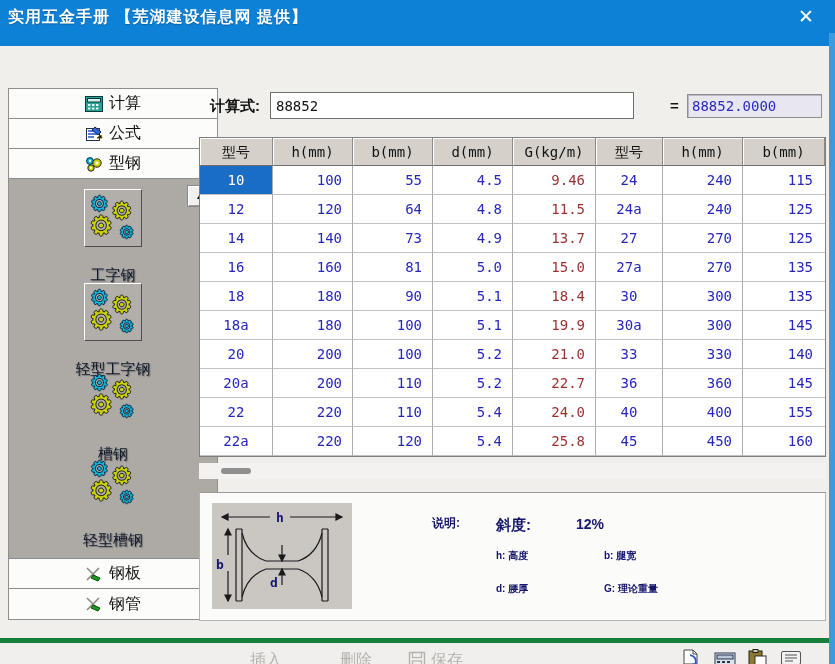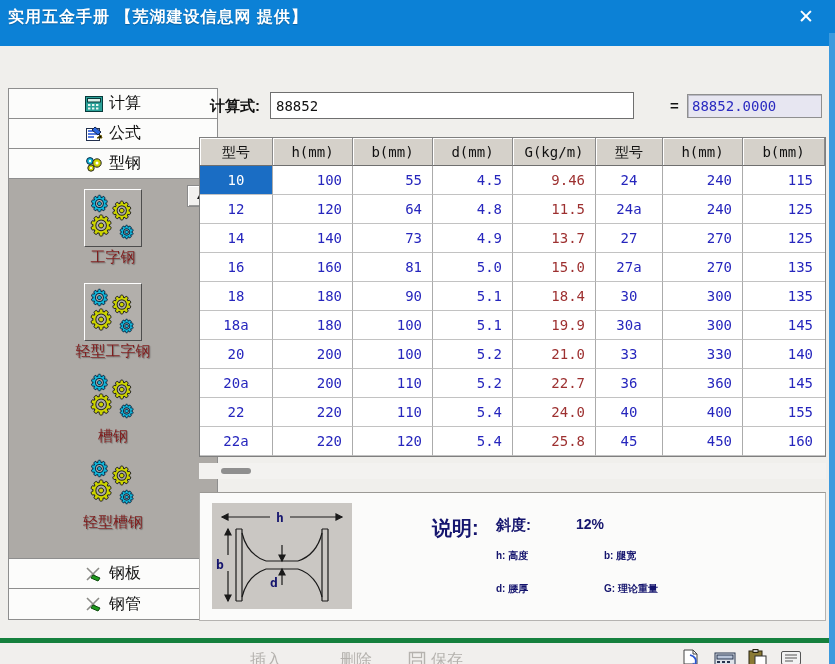--- a/index.html
+++ b/index.html
@@ -20,21 +20,21 @@
   .gray-panel { position:relative; height:380px; background:#adaaa6; border-bottom:1px solid #8e8e8e; }
   .up-btn { position:absolute; right:4px; top:6px; width:26px; height:22px; background:#f2f1ef; border:1px solid #8a8a8a; box-shadow:inset 1px 1px 0 #fff, inset -1px -1px 0 #9a9a9a; font-size:10px; text-align:center; line-height:20px; color:#111; cursor:pointer; }
   .shape-item { position:absolute; left:0; width:100%; text-align:center; cursor:pointer; }
   .icon-frame { display:inline-block; width:58px; height:58px; border:1px solid; border-color:#ffffff #4d4d4d #4d4d4d #ffffff; background:#b2afab; }
   .gears { position:relative; display:inline-block; width:52px; height:52px; }
   .gears span { position:absolute; line-height:1; }
   .g1 { left:3px;  top:1px;  font-size:21px; color:#12b6d8; text-shadow:1px 0 #0a2a45,-1px 0 #0a2a45,0 1px #0a2a45,0 -1px #0a2a45; }
   .g2 { left:24px; top:7px;  font-size:24px; color:#cdd400; text-shadow:1px 0 #222,-1px 0 #222,0 1px #222,0 -1px #222; }
   .g3 { left:2px;  top:21px; font-size:27px; color:#cdd400; text-shadow:1px 0 #222,-1px 0 #222,0 1px #222,0 -1px #222; }
   .g4 { left:32px; top:32px; font-size:17px; color:#12b6d8; text-shadow:1px 0 #0a2a45,-1px 0 #0a2a45,0 1px #0a2a45,0 -1px #0a2a45; }
-  .shape-label { display:block; margin-top:0; color:#7f1d1d; font-size:15px; text-shadow:1px 1px 1px rgba(0,0,0,.35); }
+  .shape-label { display:block; margin-top:18px; color:#0f172a; font-size:15px; text-shadow:1px 1px 1px rgba(0,0,0,.35); }
 
   
   .calc-label { position:absolute; left:210px; top:97px; font-size:15px; font-weight:bold; color:#111; }
   .calc-input { position:absolute; left:270px; top:92px; width:364px; height:27px; border:1px solid #6f6f6f; background:#fff; font-family:"DejaVu Sans Mono", monospace; font-size:14px; padding:0 5px; color:#111; }
   .equals { position:absolute; left:670px; top:97px; font-size:15px; font-weight:bold; color:#111; }
   .result-box { position:absolute; left:687px; top:94px; width:135px; height:24px; border:1px solid #8f8f8f; box-shadow:inset 1px 1px 0 #b9b9c4; background:#e7e6f1; color:#2a2ac0; font-family:"DejaVu Sans Mono", monospace; font-size:14px; font-weight:normal; line-height:22px; padding:0 4px; }
 
   
   .steel-table { position:absolute; left:199px; top:137px; width:627px; border:1px solid #7f7f7f; background:#fff; font-family:"DejaVu Sans Mono", monospace; font-size:14px; }
   .trow { display:flex; height:29px; }
@@ -52,21 +52,21 @@
   .maroon { color:#9d3030; }
   .selected { background:#1a6dc4 !important; color:#fff !important; }
 
   
   .hscroll { position:absolute; left:199px; top:463px; width:627px; height:16px; background:#f3f2f0; }
   .hthumb { position:absolute; left:22px; top:5px; width:30px; height:6px; background:#8f8f8f; border-radius:3px; cursor:pointer; }
 
   
   .bottom-panel { position:absolute; left:199px; top:492px; width:627px; height:129px; background:#fbfbfa; border:1px solid #b5b3b0; border-top:1px solid #9b9995; }
   .diagram { position:absolute; left:12px; top:10px; width:140px; height:106px; background:#cac7c3; }
-  .legend-title  { position:absolute; left:232px; top:22px;  font-size:20px; font-weight:bold; color:#15156e; }
+  .legend-title  { position:absolute; left:232px; top:22px;  font-size:12px; font-weight:bold; color:#15156e; }
   .slope-label   { position:absolute; left:296px; top:23px;  font-size:15px; font-weight:bold; color:#15156e; }
   .slope-value   { position:absolute; left:376px; top:23px;  font-size:14px; font-weight:bold; color:#15156e; }
   .lg-h { position:absolute; left:296px; top:56px; } .lg-b { position:absolute; left:404px; top:56px; }
   .lg-d { position:absolute; left:296px; top:89px; } .lg-g { position:absolute; left:404px; top:89px; }
   .lg { font-size:10px; font-weight:bold; color:#15156e; }
 
   
   .toolbar { position:absolute; left:0; top:630px; width:829px; height:34px; background:#f1efed; border-top:5px solid #15803d;margin-top:8px; }
   .tb-btn { position:absolute; top:0; height:34px; line-height:34px; font-size:16px; color:#b5b2ae; cursor:default; display:flex; align-items:center; gap:5px; }
   .tb-insert { left:250px; } .tb-delete { left:340px; } .tb-save { left:408px; }

